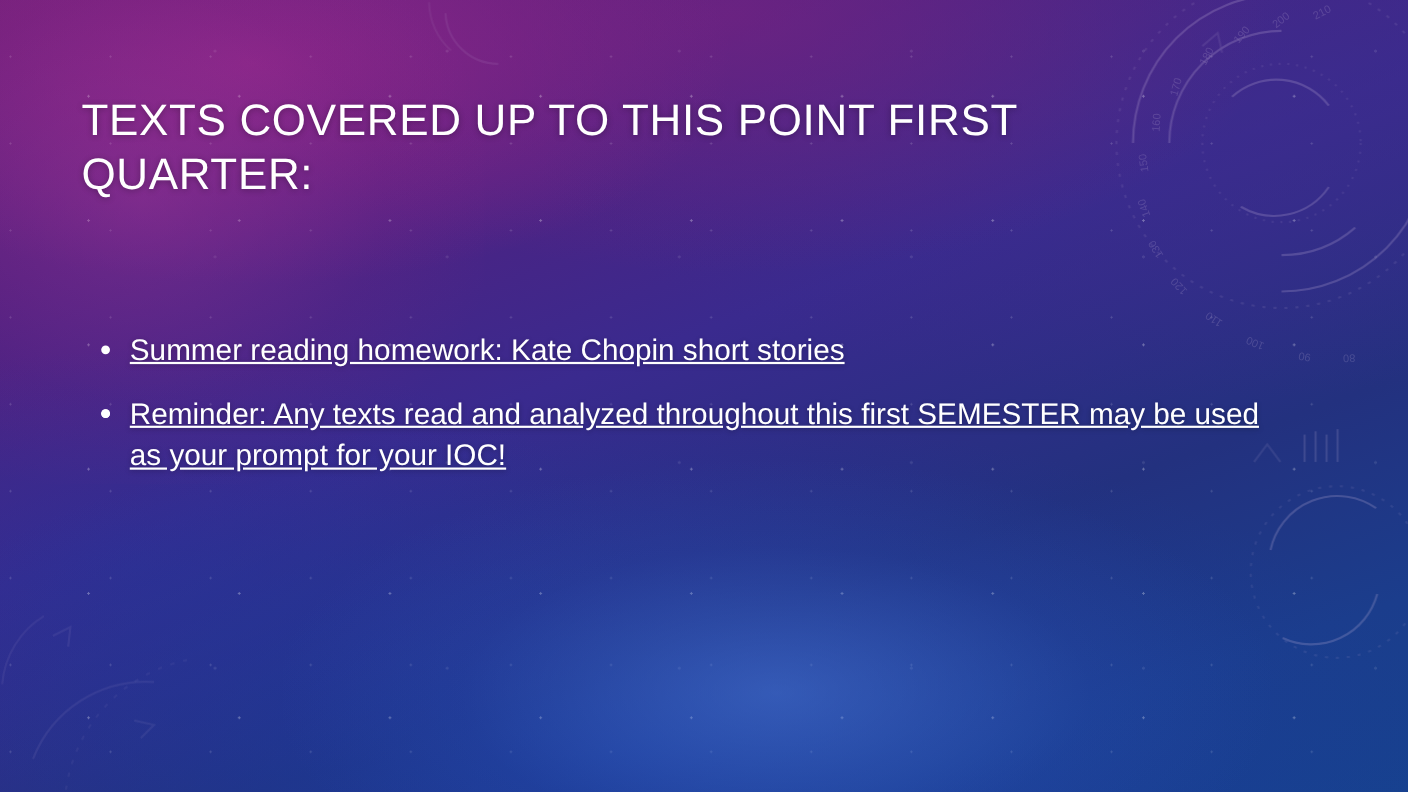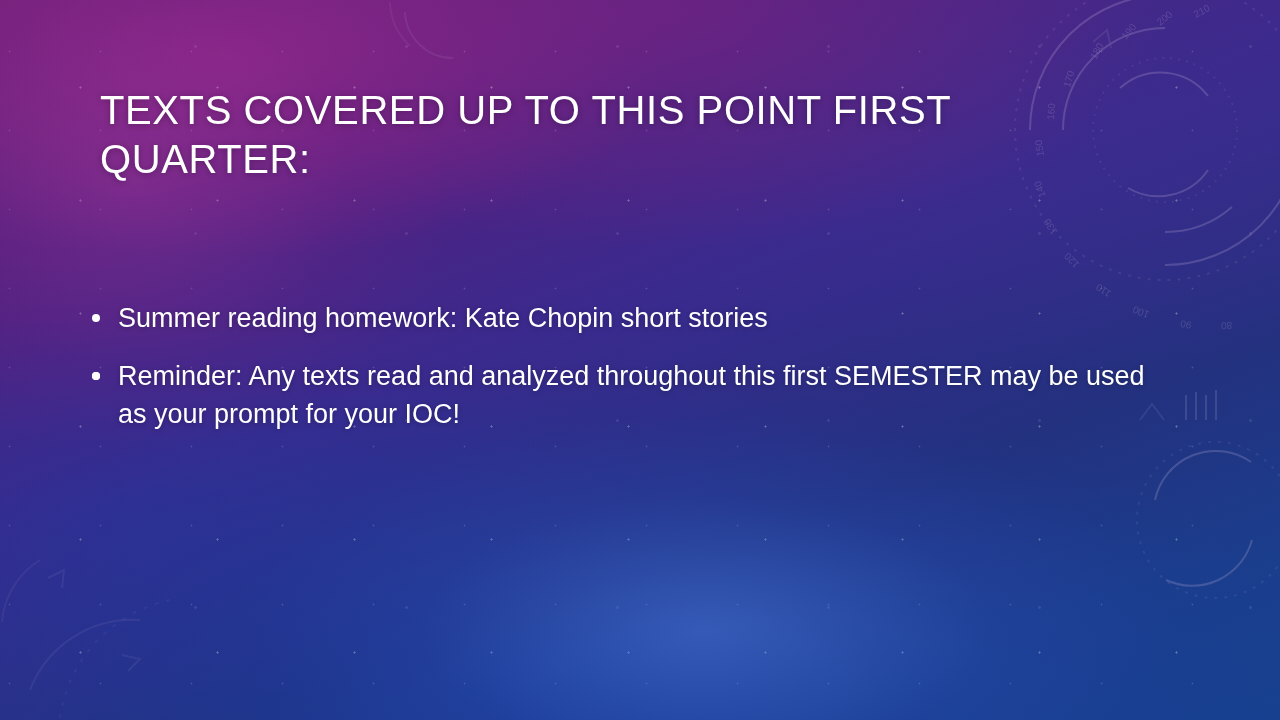--- a/index.html
+++ b/index.html
@@ -63,21 +63,21 @@
   .hud svg { display: block; }
 
   .content {
     position: relative;
     z-index: 5;
     width: 100%;
     height: 100%;
   }
   .title {
     position: absolute;
-    left: 100px;
+    left: 74px;
     top: 86px;
     width: 1010px;
     color: #ffffff;
     font-size: 40px;
     line-height: 1.22;
     letter-spacing: 0.6px;
     text-transform: uppercase;
     font-weight: 400;
     text-shadow: 0 1px 6px rgba(0,0,0,0.30);
   }
@@ -92,20 +92,21 @@
     color: #ffffff;
   }
   .bullet {
     position: relative;
     padding-left: 32px;
     margin-bottom: 20px;
     font-size: 27px;
     line-height: 1.40;
     font-weight: 400;
     text-shadow: 0 1px 5px rgba(0,0,0,0.28);
+    text-decoration: underline;
   }
   .bullet:last-child { margin-bottom: 16px; }
   .bullet .dot {
     position: absolute;
     left: 6px;
     top: 0.52em;
     width: 8px;
     height: 8px;
     border-radius: 50%;
     background: #ffffff;

